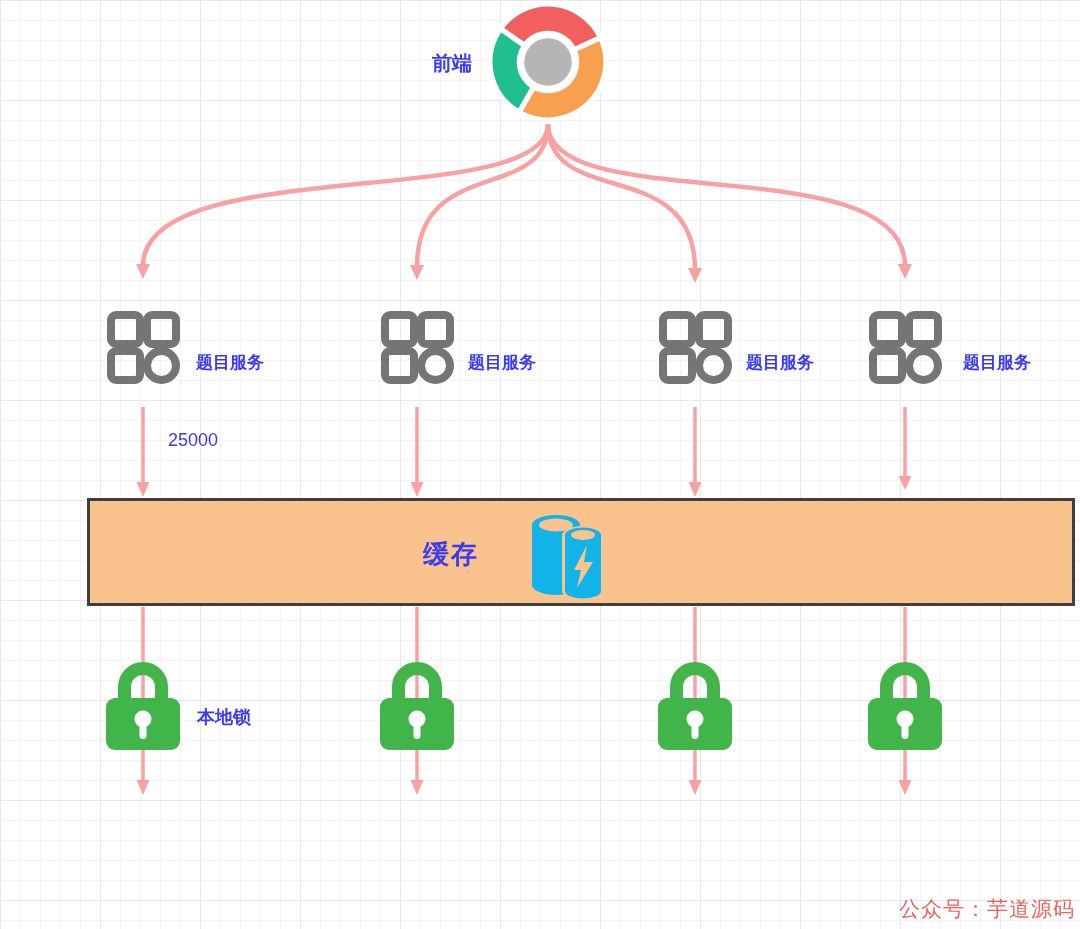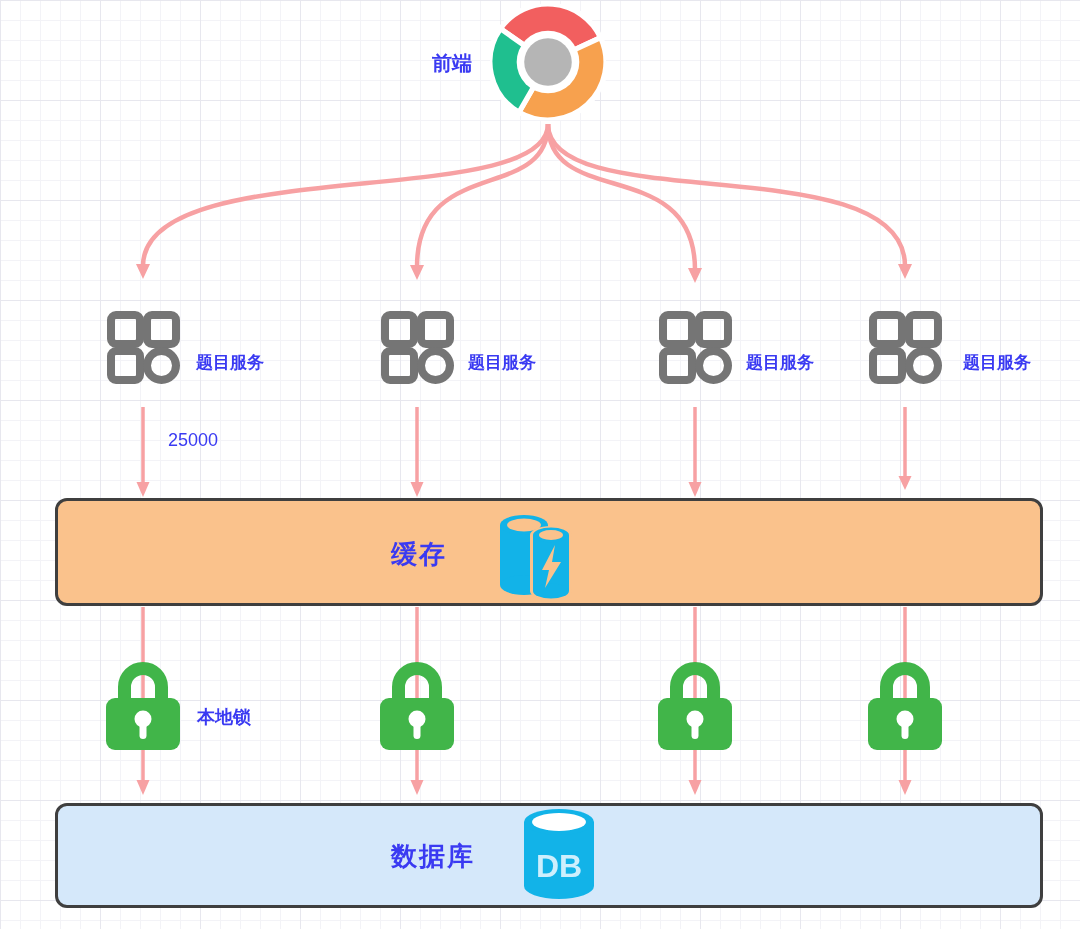--- a/index.html
+++ b/index.html
@@ -15,21 +15,21 @@
     background-size:100px 100px,100px 100px,20px 20px,20px 20px;
   }
   .abs{position:absolute;}
   .blue{color:#3a3af2;}
   .title{left:120px;top:42px;font-size:24px;font-weight:bold;letter-spacing:1px;}
   .frontend-label{left:432px;top:50px;font-size:20px;font-weight:bold;}
   .chrome{left:490px;top:4px;}
   .arrows-layer{left:0;top:0;pointer-events:none;}
   .svc-label{font-size:17px;font-weight:bold;top:351px;}
   .qps{left:168px;top:430px;font-size:18px;}
-  .bar{box-sizing:border-box;border:3px solid #3f3f3f;border-radius:12px;}
+  .bar{box-sizing:border-box;border:3px solid #3f3f3f;border-radius:0;margin-left:32px;}
   .cache-bar{left:55px;top:498px;width:988px;height:108px;background:#fac28c;}
   .db-bar{left:55px;top:803px;width:988px;height:105px;background:#d5e8fa;}
   .bar-label{position:absolute;font-size:26px;font-weight:bold;color:#3a3af2;letter-spacing:2px;}
   .cache-label{left:333px;top:36px;}
   .db-label{left:333px;top:33px;}
   .cache-icon{position:absolute;left:440px;top:10px;}
   .db-icon{position:absolute;left:466px;top:3px;}
   .locallock-label{left:197px;top:705px;font-size:18px;font-weight:bold;}
   .watermark{right:5px;top:895px;font-family:"Liberation Serif","DejaVu Serif",serif;
              font-size:21px;color:#ef6058;letter-spacing:1px;}
@@ -162,27 +162,16 @@
     </svg>
   <svg class="abs" style="left:657px;top:654px" width="76" height="96" viewBox="0 0 76 96">
       <use href="#sym-lock"></use>
     </svg>
   <svg class="abs" style="left:867px;top:654px" width="76" height="96" viewBox="0 0 76 96">
       <use href="#sym-lock"></use>
     </svg>
 
   <div class="abs blue locallock-label">本地锁</div>
 
-  <div class="abs bar db-bar">
-    <div class="bar-label db-label">数据库</div>
-    <svg class="db-icon" width="70" height="90" viewBox="0 0 70 90">
-      <g fill="#12b3e8">
-        <rect x="0" y="13" width="70" height="64"></rect>
-        <ellipse cx="35" cy="13" rx="35" ry="13"></ellipse>
-        <ellipse cx="35" cy="77" rx="35" ry="13"></ellipse>
-      </g>
-      <ellipse cx="35" cy="13" rx="27" ry="9" fill="#ffffff"></ellipse>
-      <text x="35" y="68" text-anchor="middle" font-size="32" font-weight="bold" font-family="Liberation Sans, DejaVu Sans, sans-serif" fill="#cdeffd">DB</text>
-    </svg>
-  </div>
 
+  <div class="abs watermark">公众号：芋道源码</div>
 
 </div>
 
 </body></html>

